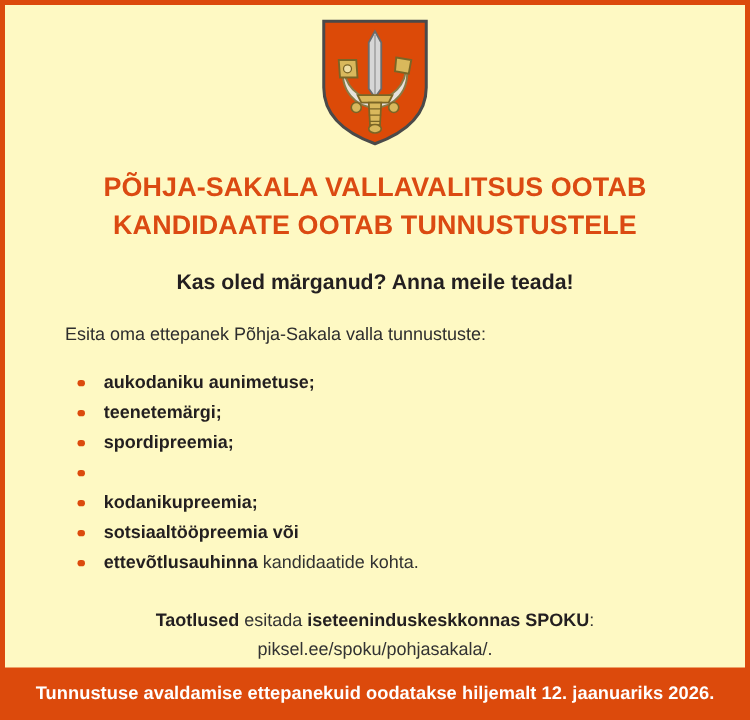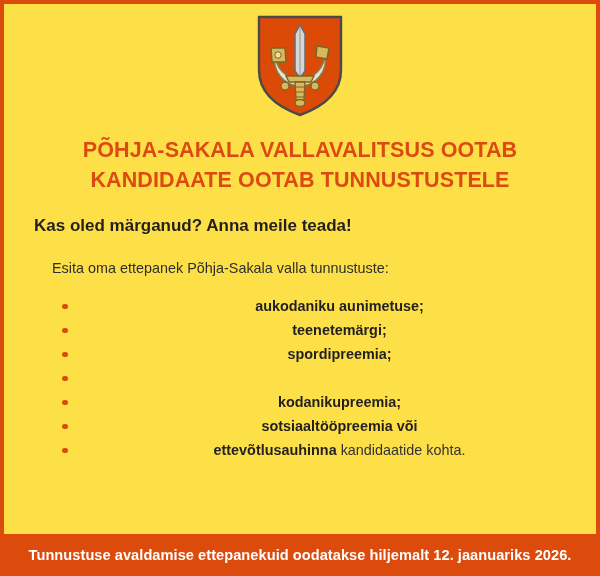--- a/index.html
+++ b/index.html
@@ -8,21 +8,21 @@
     background: #ffffff;
   }
   body {
     font-family: "Liberation Sans", sans-serif;
   }
   #poster {
     position: relative;
     width: 600px;
     height: 576px;
     box-sizing: border-box;
-    background: #fde047;
+    background: #fef9c3;
     border: 4px solid #DC4A0C;
     overflow: hidden;
   }
 
   
   .crest-wrap {
     width: 100%;
     padding-top: 10px;
     display: flex;
     justify-content: center;
@@ -42,41 +42,41 @@
     line-height: 1.38;
     letter-spacing: 0.1px;
   }
   .headline .hl-line {
     display: block;
   }
 
   
   .subtitle {
     margin: 20px 30px 0 30px;
+    text-align: center;
     color: #231F20;
     font-size: 17px;
     font-weight: bold;
     line-height: 1.3;
   }
 
   
   .intro {
     margin: 22px 0 16px 48px;
     color: #2E2E2E;
     font-size: 14.4px;
     font-weight: normal;
     line-height: 1.3;
   }
 
   
   .bullets {
     list-style: none;
     margin: 10px 0 0 0;
     padding: 0;
-    text-align: center;
   }
   .bullets li {
     position: relative;
     margin: 0 0 0 58px;
     padding: 0 0 0 21px;
     min-height: 24px;
     line-height: 24px;
     color: #231F20;
     font-size: 14.4px;
     font-weight: bold;
@@ -193,18 +193,22 @@
       <span class="dot"></span><span>kodanikupreemia;</span><span class="tail"></span>
     </li>
     <li>
       <span class="dot"></span><span>sotsiaaltööpreemia või</span><span class="tail"></span>
     </li>
     <li>
       <span class="dot"></span><span>ettevõtlusauhinna</span><span class="tail"> kandidaatide kohta.</span>
     </li>
   </ul>
 
+  <div class="apply">
+    <span class="b">Taotlused</span><span class="n"> esitada </span><span class="b">iseteeninduskeskkonnas SPOKU</span><span class="n">:</span>
+    <span class="apply-url">piksel.ee/spoku/pohjasakala/.</span>
+  </div>
 
   <div class="footer-bar">
     <span class="footer-text">Tunnustuse avaldamise ettepanekuid oodatakse hiljemalt 12. jaanuariks 2026.</span>
   </div>
 
 </div>
 
 </body></html>

